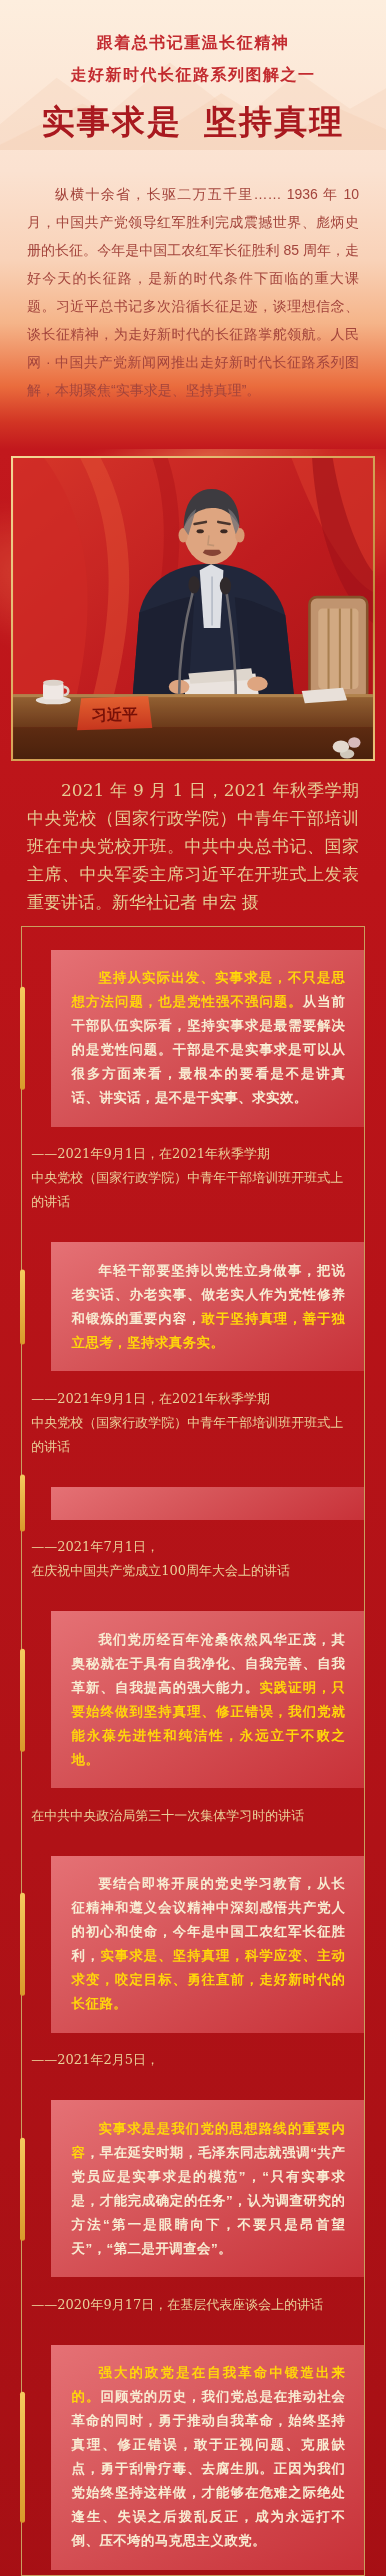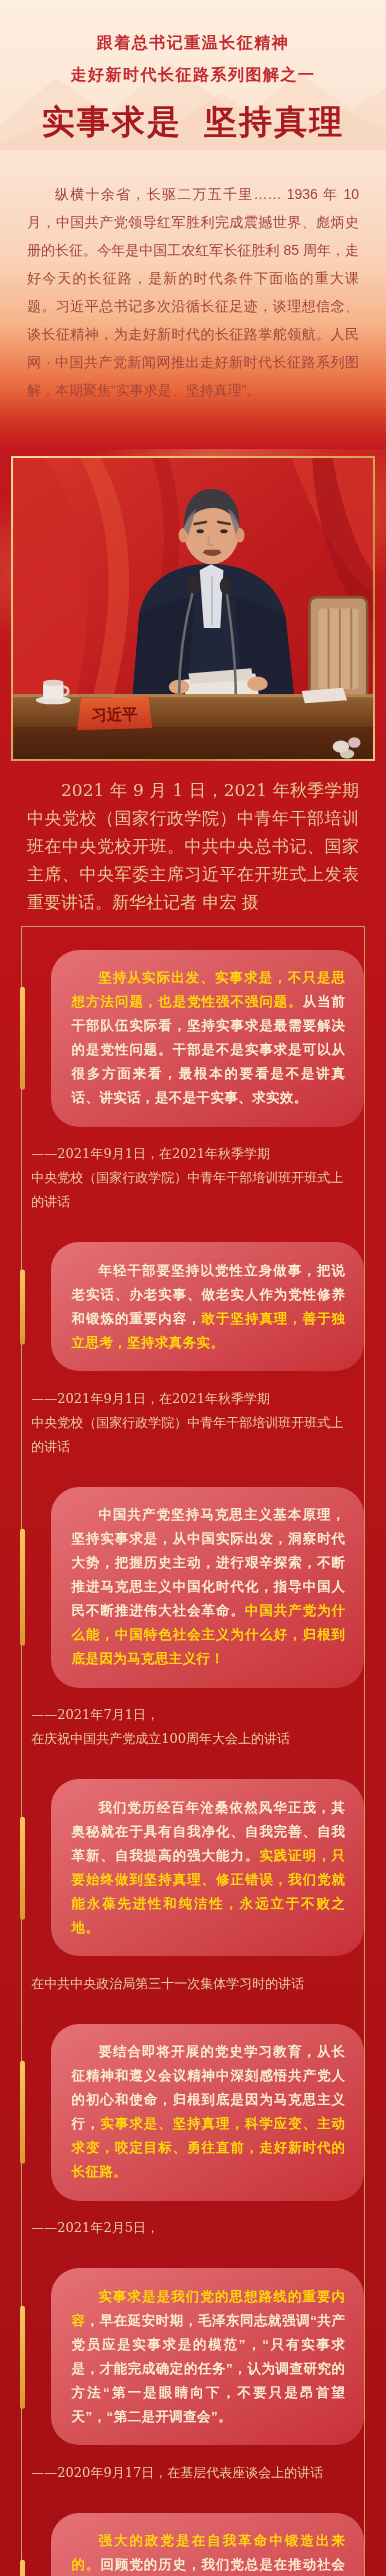--- a/index.html
+++ b/index.html
@@ -33,21 +33,21 @@
   .photo-frame{width:364px;box-sizing:border-box;margin:4.1px auto 0;padding:2.1px;position:relative;
         background:linear-gradient(140deg,#f4d896 0%,#d9a85c 45%,#c08a3c 75%,#ecc57e 100%);}
   .photo-frame svg{display:block;}
   .photo-caption{position:relative;margin:14.4px 27px 0;font-family:"DejaVu Serif",serif;font-size:17px;
         line-height:28px;color:#e6cb93;text-align:justify;text-indent:2em;}
 
   
   .quotes-frame{position:relative;margin:10.3px 21px 0;border:0.5px solid #c99f5f;padding:23px 0 5.2px;}
   .quote-block{position:relative;}
   .quote-box{position:relative;margin-left:29px;background:linear-gradient(150deg,#e57175 0%,#d7575b 42%,#c83138 100%);
-        padding:16.5px 18.5px 16.5px 20.6px;border-radius:28px;}
+        padding:16.5px 18.5px 16.5px 20.6px;}
   .accent-bar{position:absolute;left:-31px;top:50%;transform:translateY(-50%);width:4.6px;height:58%;
         min-height:57px;border-radius:2.6px;background:linear-gradient(180deg,#f5c95e,#d9992b);}
   .quote-text{margin:0;font-size:13.4px;line-height:24px;font-weight:700;color:#f8ecd2;
         text-align:justify;text-indent:2em;letter-spacing:0.5px;}
   .quote-text .hl{color:#ffd60a;}
   .attribution{padding:15.5px 10.3px 28px 9.3px;font-family:"DejaVu Serif",serif;
         font-size:13px;line-height:24px;color:#eacf98;}
 </style>
 </head>
 <body>
@@ -179,42 +179,41 @@
         </div>
         <div class="attribution">
             <div>——2021年9月1日，在2021年秋季学期</div>
             <div>中央党校（国家行政学院）中青年干部培训班开班式上的讲话</div>
           </div>
       </div>
 
       <div class="quote-block">
         <div class="quote-box">
           <span class="accent-bar"></span>
-          <p class="quote-text"><span>中国共产党坚持马克思主义基本原理，坚持实事求是，从中国实际出发，洞察时代大势，把握历史主动，进行艰辛探索，不断推进马克思主义中国化时代化，指导中国人民不断推进伟大社会革命。</span><span class="hl">中国共产党为什么能，中国特色社会主义为什么好，归根到底是因为马克思主义行！</span></p>
         </div>
         <div class="attribution">
             <div>——2021年7月1日，</div>
             <div>在庆祝中国共产党成立100周年大会上的讲话</div>
           </div>
       </div>
 
       <div class="quote-block">
         <div class="quote-box">
           <span class="accent-bar"></span>
           <p class="quote-text"><span>我们党历经百年沧桑依然风华正茂，其奥秘就在于具有自我净化、自我完善、自我革新、自我提高的强大能力。</span><span class="hl">实践证明，只要始终做到坚持真理、修正错误，我们党就能永葆先进性和纯洁性，永远立于不败之地。</span></p>
         </div>
         <div class="attribution">
             <div>在中共中央政治局第三十一次集体学习时的讲话</div>
           </div>
       </div>
 
       <div class="quote-block">
         <div class="quote-box">
           <span class="accent-bar"></span>
-          <p class="quote-text"><span>要结合即将开展的党史学习教育，从长征精神和遵义会议精神中深刻感悟共产党人的初心和使命，归根到底是因为马克思主义行，</span><span class="hl">实事求是、坚持真理，科学应变、主动求变，咬定目标、勇往直前，走好新时代的长征路。</span></p>
+          <p class="quote-text"><span>要结合即将开展的党史学习教育，从长征精神和遵义会议精神中深刻感悟共产党人的初心和使命，今年是中国工农红军长征胜利，</span><span class="hl">实事求是、坚持真理，科学应变、主动求变，咬定目标、勇往直前，走好新时代的长征路。</span></p>
         </div>
         <div class="attribution">
             <div>——2021年2月5日，</div>
           </div>
       </div>
 
       <div class="quote-block">
         <div class="quote-box">
           <span class="accent-bar"></span>
           <p class="quote-text"><span class="hl">实事求是是我们党的思想路线的重要内容</span><span>，早在延安时期，毛泽东同志就强调“共产党员应是实事求是的模范”，“只有实事求是，才能完成确定的任务”，认为调查研究的方法“第一是眼睛向下，不要只是昂首望天”，“第二是开调查会”。</span></p>

